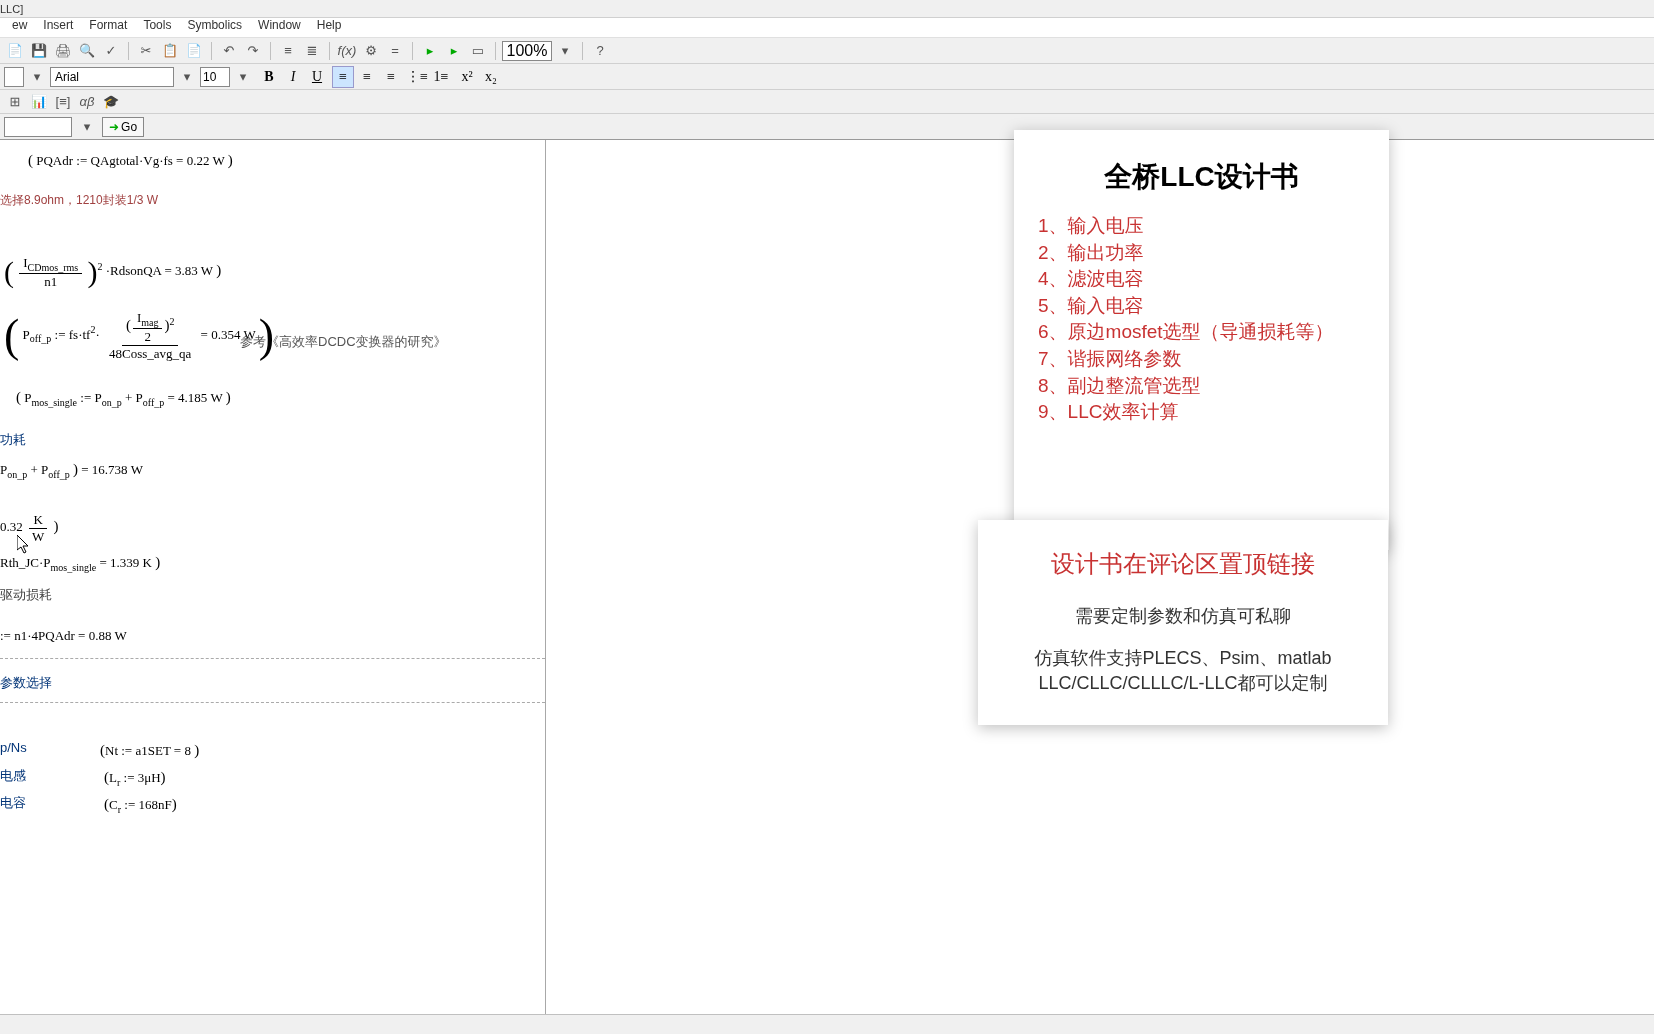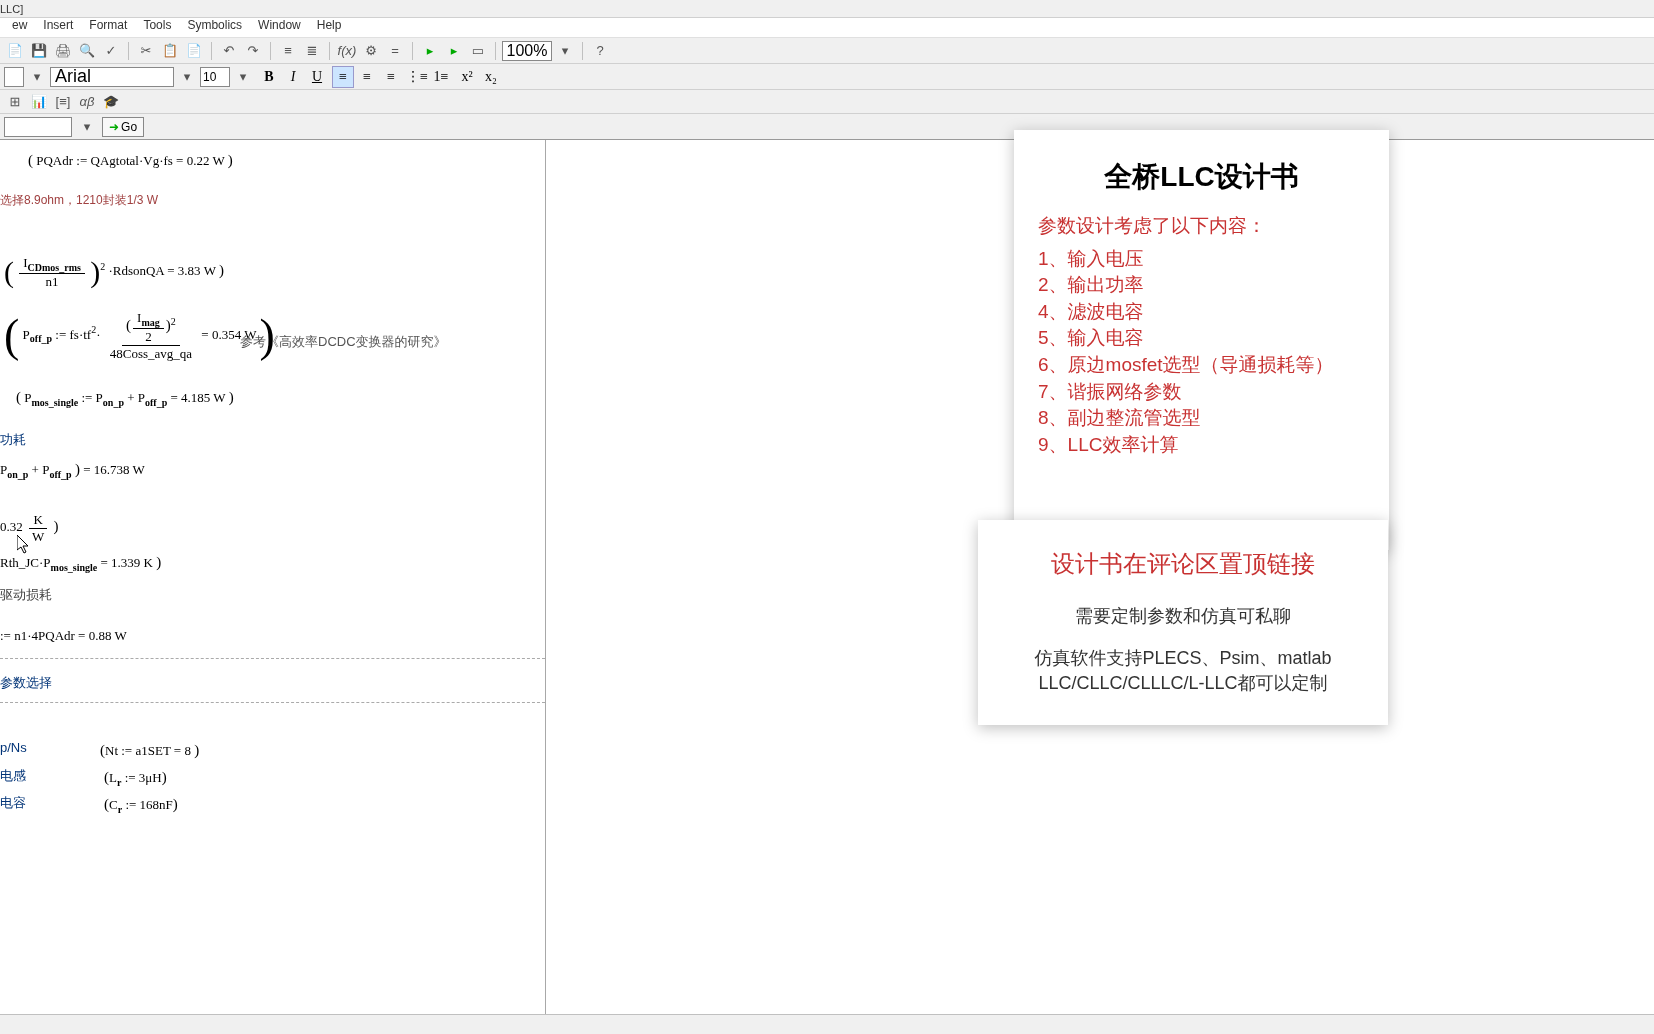--- a/index.html
+++ b/index.html
@@ -65,21 +65,21 @@
   height: 26px;
   background: #f0f0f0;
   display: flex;
   align-items: center;
   padding: 0 4px;
   border-bottom: 1px solid #d0d0d0;
   gap: 2px;
 }
 .font-select {
   height: 20px;
-  font-size: 18px;
+  font-size: 12px;
   width: 124px;
   border: 1px solid #888;
   padding: 0 4px;
 }
 .size-select {
   height: 20px;
   font-size: 12px;
   width: 30px;
   border: 1px solid #888;
   padding: 0 2px;
@@ -167,21 +167,21 @@
 .math-region .big-paren { font-size: 30px; line-height: 30px; display: inline-block; vertical-align: middle; }
 .math-region .frac {
   display: inline-flex;
   flex-direction: column;
   align-items: center;
   vertical-align: middle;
   margin: 0 2px;
 }
 .math-region .frac .num { border-bottom: 1px solid #000; padding: 0 4px; }
 .math-region .frac .den { padding: 0 4px; }
-.math-region sub { font-size: 10px; vertical-align: sub; font-weight: bold; }
+.math-region sub { font-size: 10px; vertical-align: sub; }
 .math-region sup { font-size: 10px; vertical-align: super; }
 .note-text {
   position: absolute;
   font-family: "Microsoft YaHei", sans-serif;
   font-size: 13px;
   color: #555;
 }
 .note-red {
   position: absolute;
   font-family: "Microsoft YaHei", sans-serif;
@@ -440,21 +440,20 @@
     <span class="paren">(</span>C<sub>r</sub> := 168nF<span class="paren">)</span>
   </div>
 
   <svg class="cursor-arrow" viewBox="0 0 14 20">
     <path d="M0,0 L0,15 L4,12 L7,18 L9,17 L6,11 L11,11 Z" fill="#fff" stroke="#000" stroke-width="1"></path>
   </svg>
 </div>
 
 <div class="overlay-card card1">
   <h1>全桥LLC设计书</h1>
-  <div class="sub">参数设计考虑了以下内容：</div>
   <div class="item">1、输入电压</div>
   <div class="item">2、输出功率</div>
   <div class="item">4、滤波电容</div>
   <div class="item">5、输入电容</div>
   <div class="item">6、原边mosfet选型（导通损耗等）</div>
   <div class="item">7、谐振网络参数</div>
   <div class="item">8、副边整流管选型</div>
   <div class="item">9、LLC效率计算</div>
 </div>
 

